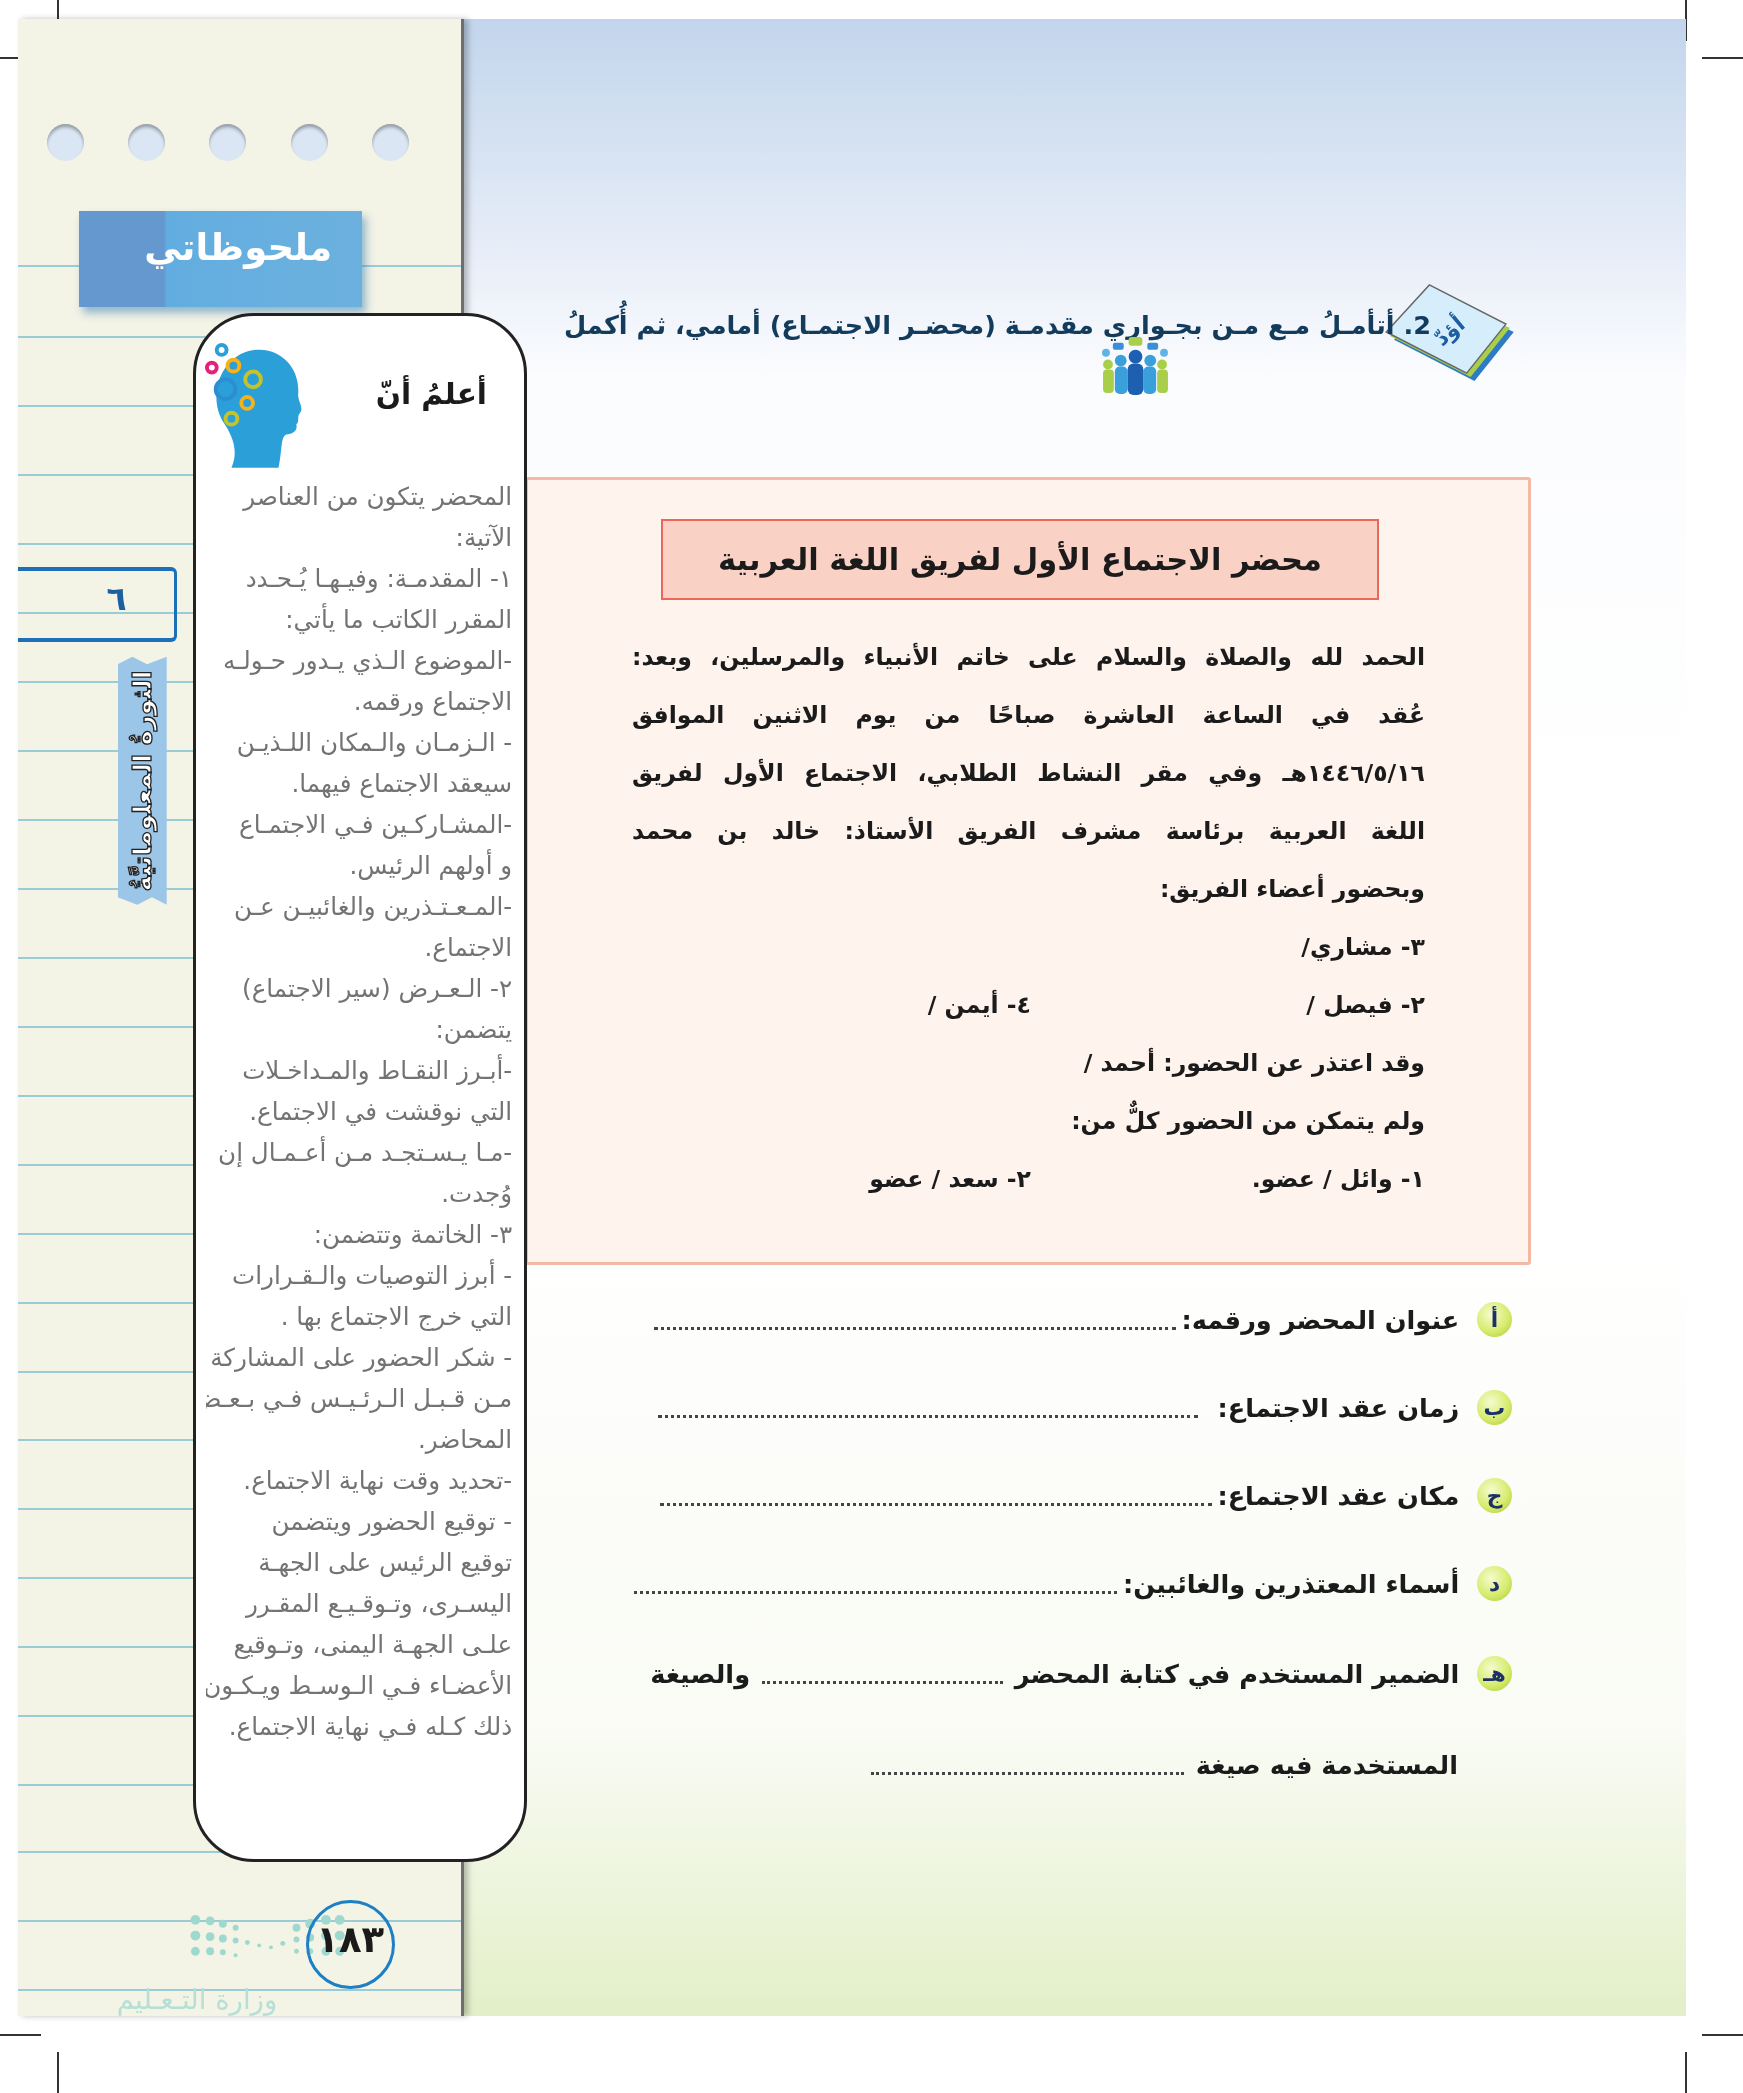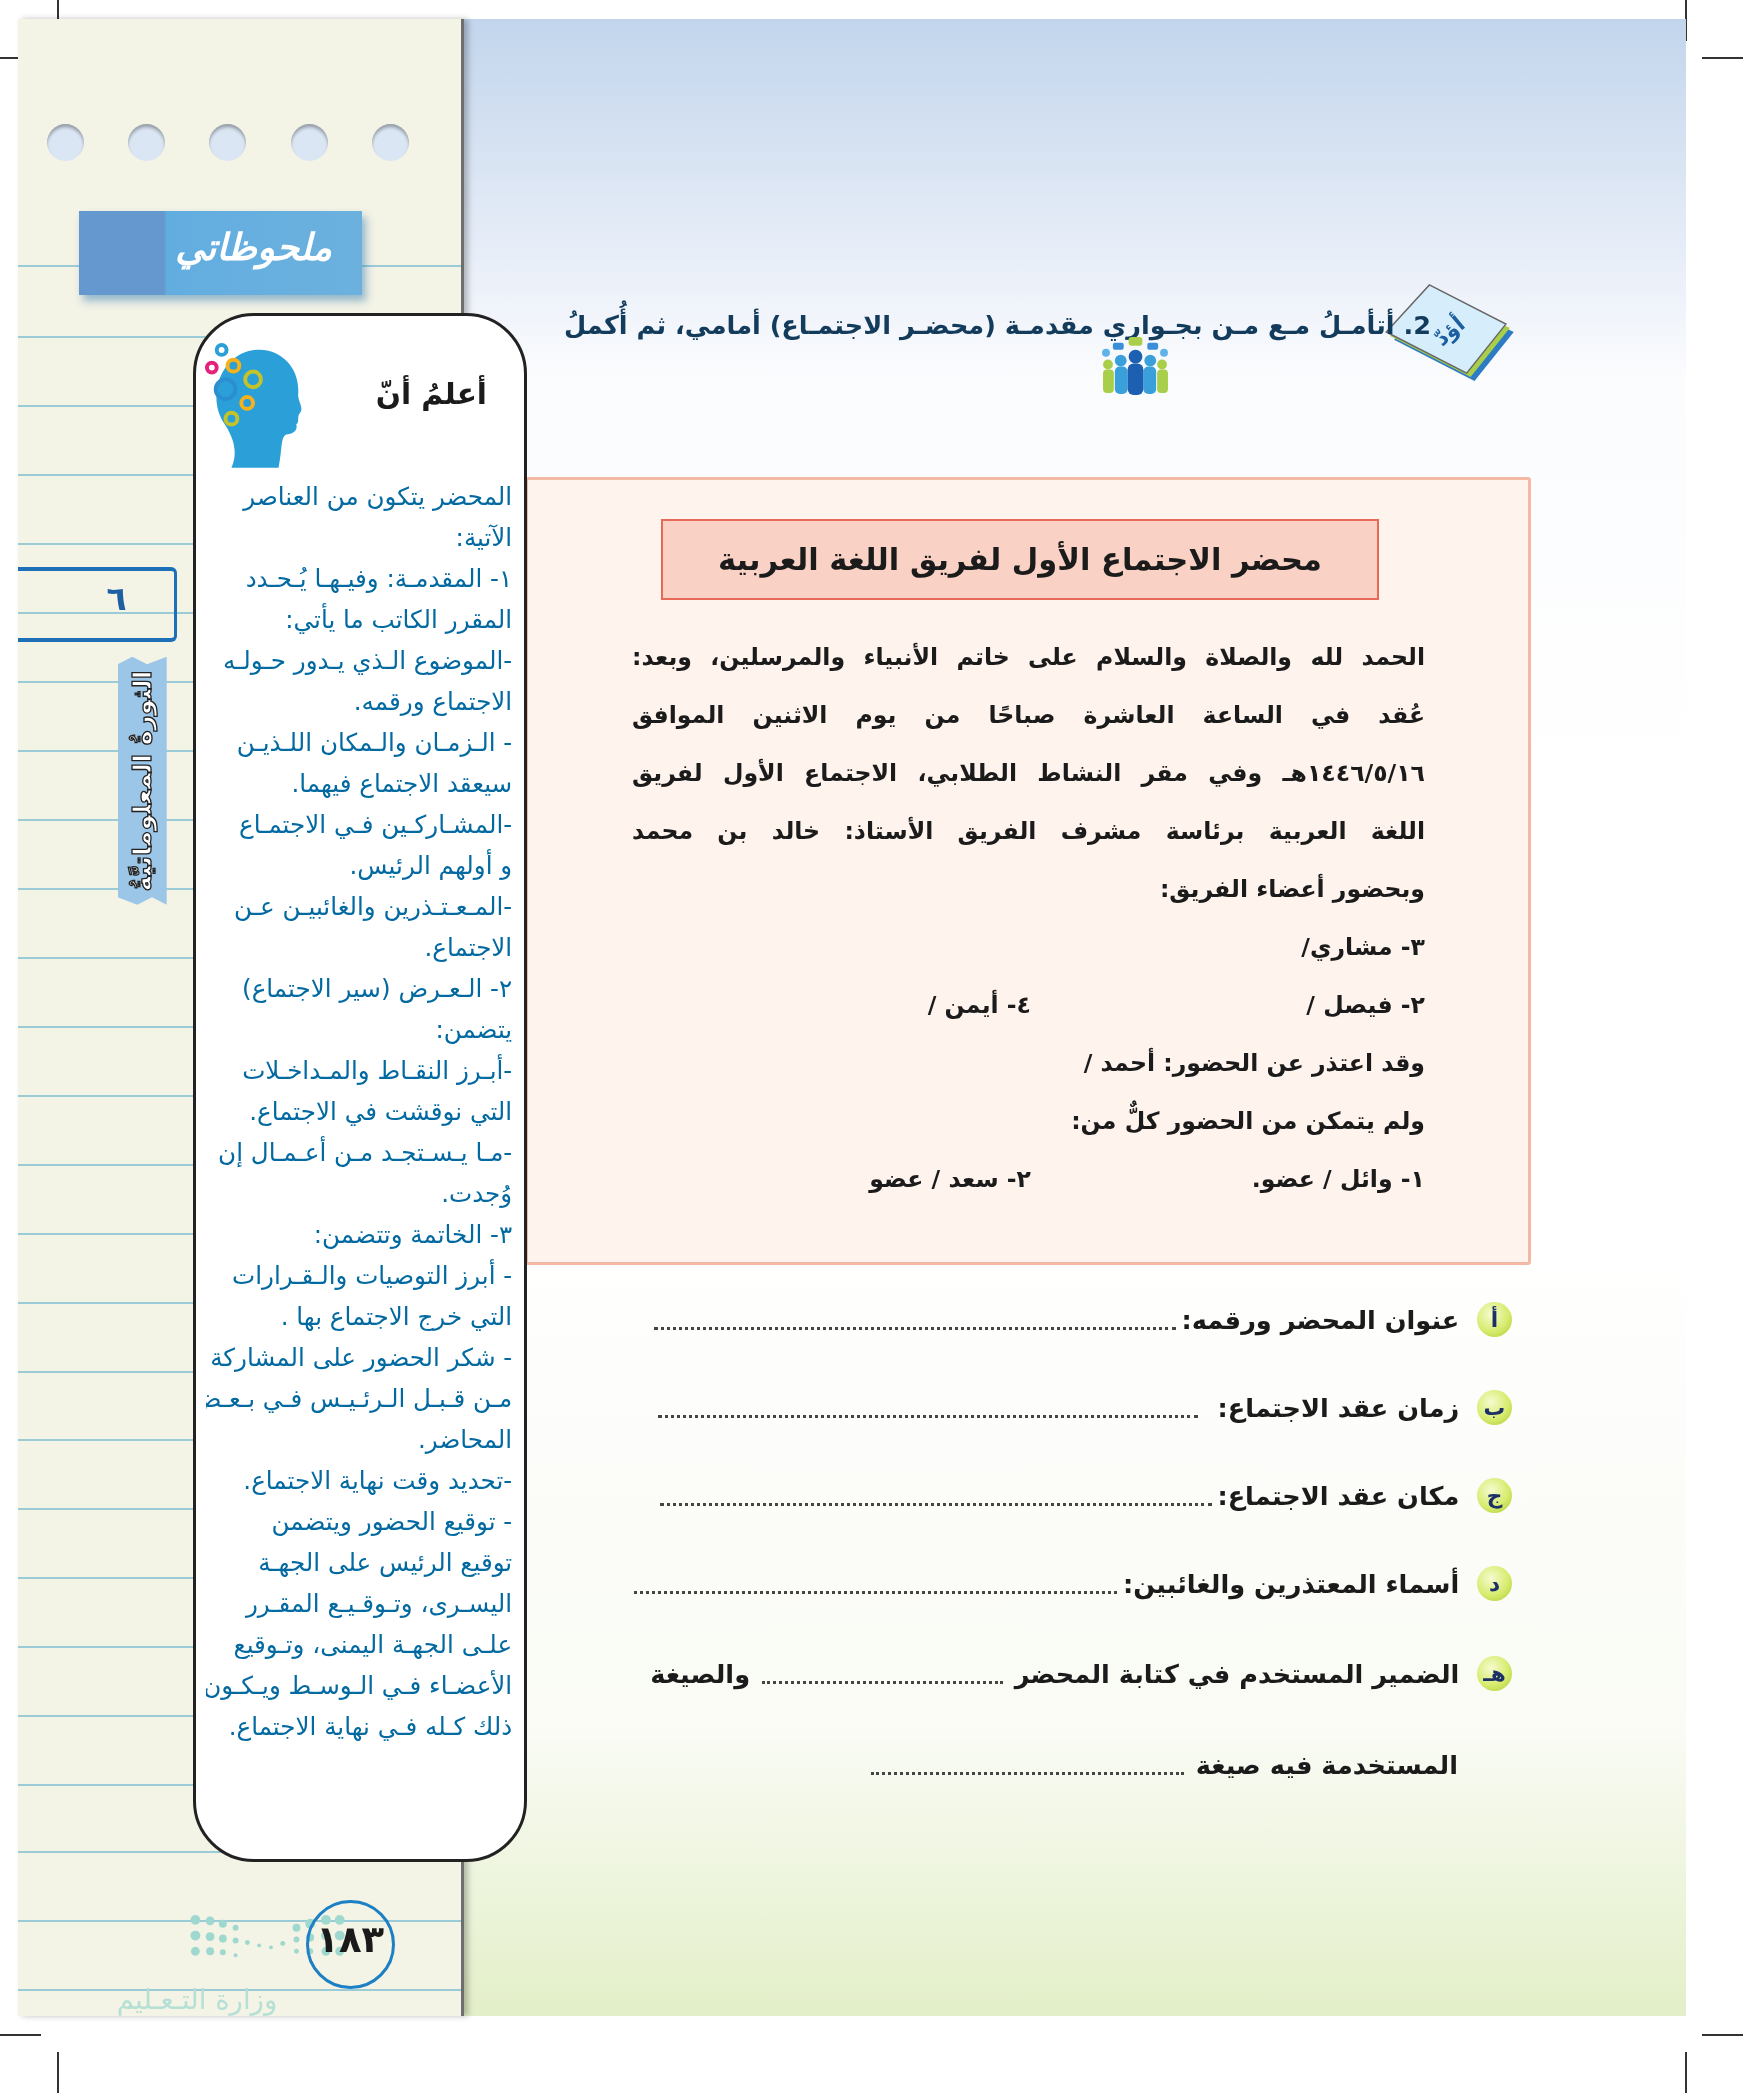--- a/index.html
+++ b/index.html
@@ -21,24 +21,23 @@
   }
   .ruled-line {
     position:absolute; left:0; width:100%; height:2px; background:#9ccbd8;
   }
   .hole {
     position:absolute; top:105px; width:37px; height:37px; border-radius:50%;
     background:radial-gradient(circle at 50% 65%, #dbe6f4 55%, #b9c3cf 100%);
     box-shadow: inset 0 3px 3px rgba(0,0,0,0.25);
   }
   .notes-tab {
-    position:absolute; left:61px; top:192px; width:283px; height:84px;
+    position:absolute; left:61px; top:192px; width:283px; height:96px;
     background:linear-gradient(90deg,#6598cf 0%,#6598cf 30%,#62ade0 31%,#6cb1de 100%);
     box-shadow: 3.9px 5.9px 7.9px rgba(30,110,170,0.45);
-    font-style: italic;
   }
   .notes-tab span {
     position:absolute; right:29.6px; top:15.8px;
     color:#fff; font-weight:bold; font-size:37px;
     font-family:"DejaVu Sans", sans-serif;
     direction:rtl;
   }
   .unit-box {
     position:absolute; left:0; top:548px; width:156px; height:67px;
     border-top:4.9px solid #1d6fb8; border-bottom:4.9px solid #1d6fb8;
@@ -88,21 +87,21 @@
     z-index:4;
   }
   .know-title {
     position:absolute; right:37px; top:61px; font-size:29.6px; font-weight:bold; color:#1b1b1b;
     direction:rtl;
   }
   .head-icon { position:absolute; left:5.9px; top:15.8px; width:108px; height:138px; }
   .know-body {
     position:absolute; left:9.9px; right:11.8px; top:160px;
     direction:rtl; text-align:justify; text-align-last:right;
-    font-size:24.6px; line-height:41px; color:#0369a1;
+    font-size:24.6px; line-height:41px; color:#737373;
     font-family:"DejaVu Sans", sans-serif;
   }
   .know-body div { white-space:nowrap; overflow:hidden; }
 
   
   .instr-icon { position:absolute; left:1376px; top:279px; width:146px; height:102px; }
   .instr {
     position:absolute; right:313px; top:296px; direction:rtl;
     font-size:25.6px; font-weight:bold; color:#133b5c; line-height:59px; width:887px;
   }

